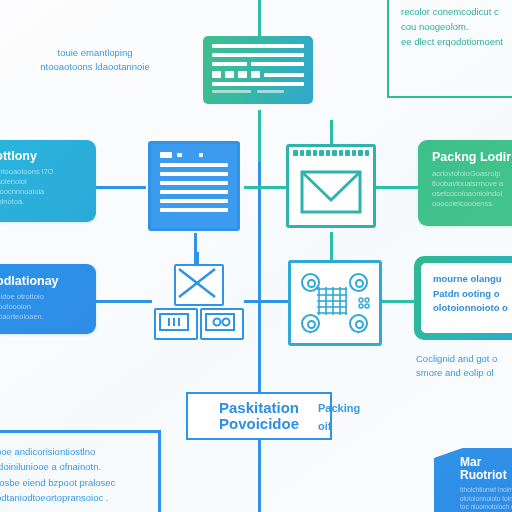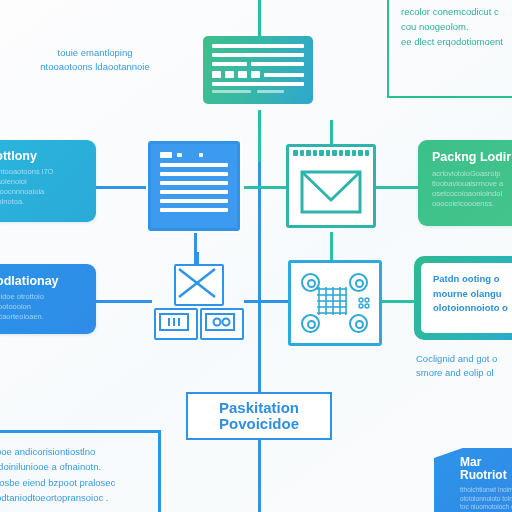--- a/index.html
+++ b/index.html
@@ -262,39 +262,41 @@
           <circle cx="10" cy="4" r="2"></circle>
         <circle cx="4" cy="10" r="2"></circle>
           <circle cx="10" cy="10" r="2"></circle>
       </g>
     </svg>
   </div>
 
   <div class="card ring-grad" style="left:414px;top:256px;width:116px;height:84px;">
     <div class="inner">
       <div style="font-size:9.5px;line-height:1.55;font-weight:600;">
+        <div>mourne olangu</div>
         <div>Patdn ooting o</div>
-        <div>mourne olangu</div>
         <div>olotoionnoioto o</div>
       </div>
     </div>
   </div>
 
   <div class="txt" style="left:416px;top:352px;width:110px;font-size:9.5px;">
     <div>Coclignid and got o</div>
     <div>smore and eolip ol</div>
   </div>
 
   <div class="card out-blue" style="left:186px;top:392px;width:146px;height:48px;display:flex;align-items:center;
               justify-content:center;flex-direction:column;">
     <span style="font-size:15px;font-weight:700;color:#2f8fe2;line-height:1.08;">Paskitation</span>
     <span style="font-size:15px;font-weight:700;color:#2f8fe2;line-height:1.08;">Povoicidoe</span>
   </div>
 
   <div class="txt" style="left:318px;top:400px;width:70px;font-size:11px;font-weight:600;line-height:1.6;">
+    <div>Packing</div>
+    <div>oif</div>
   </div>
 
   <div class="txt" style="left:-4px;top:444px;width:150px;font-size:9.5px;line-height:1.62;">
     <div>poe andicorisiontiostlno</div>
     <div>ldoiniluniooe a ofnainotn.</div>
     <div>rosbe eiend bzpoot pralosec</div>
     <div>odtaniodtoeortopransoioc .</div>
   </div>
 
   <div class="card clip-blue" style="left:434px;top:448px;width:110px;height:72px;padding:8px 8px 0 26px;box-sizing:border-box;">

